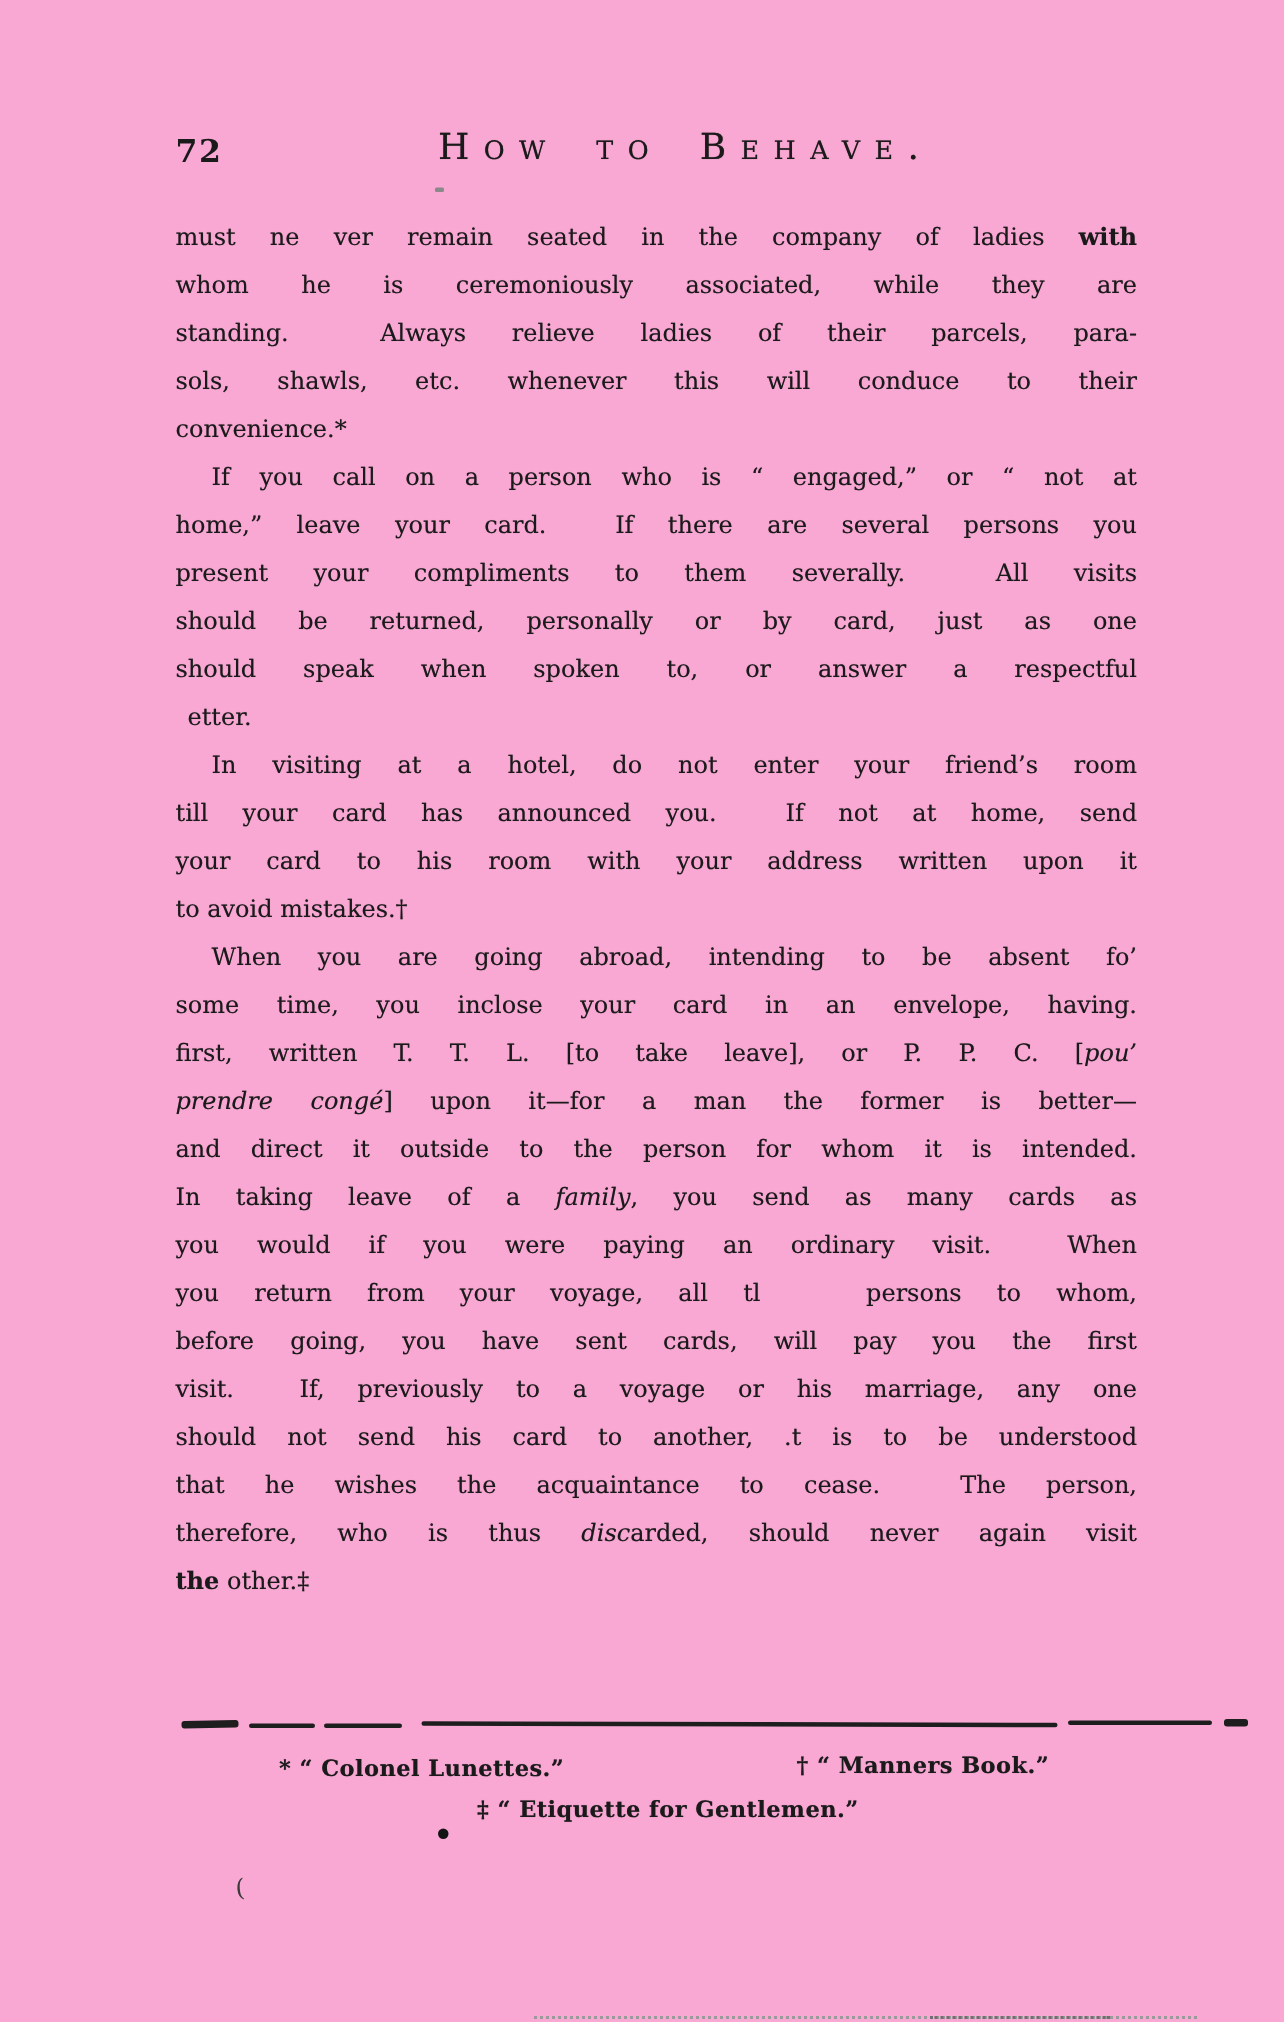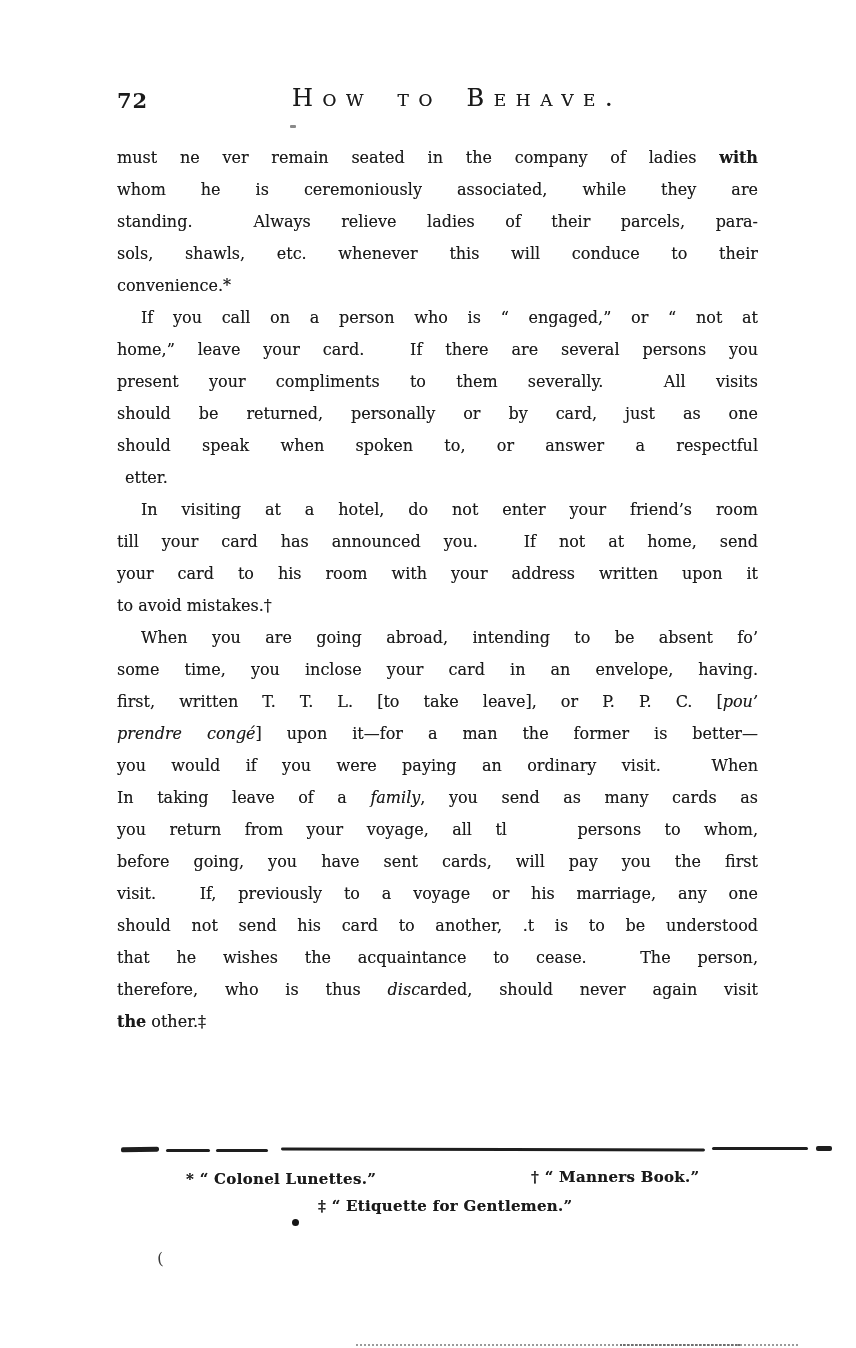--- a/index.html
+++ b/index.html
@@ -77,21 +77,21 @@
     border-bottom:2px dotted #9a9a9a;
   }
   .bottom-dots-dark{
     position:absolute;left:620px;top:1341px;width:120px;height:3px;
     border-bottom:2px dotted #6f6f6f;
   }
 </style>
 </head>
 <body>
 
-<div class="page" style="background: #ffffff; color: rgb(26, 26, 26);">
+<div class="page" style="background: #f9a8d4; color: rgb(26, 26, 26);">
 
   <div class="page-number">72</div>
   <div class="running-title">How to Behave.</div>
   <div class="title-speck"></div>
 
   <div class="textblock">
       <div>
         <div class="line just"><span>must ne&nbsp;ver remain seated in the company of ladies </span><span class="bd">with</span></div>
         <div class="line just"><span>whom he is ceremoniously associated, while they are</span></div>
         <div class="line just"><span>standing.&nbsp; Always relieve ladies of their parcels, para-</span></div>
@@ -110,22 +110,23 @@
         <div class="line just ind"><span>In visiting at a hotel, do not enter your friend’s room</span></div>
         <div class="line just"><span>till your card has announced you.&nbsp; If not at home, send</span></div>
         <div class="line just"><span>your card to his room with your address written upon it</span></div>
         <div class="line"><span>to avoid mistakes.†</span></div>
       </div>
       <div>
         <div class="line just ind"><span>When you are going abroad, intending to be absent fo’</span></div>
         <div class="line just"><span>some time, you inclose your card in an envelope, having.</span></div>
         <div class="line just"><span>first, written T. T. L. [to take leave], or P. P. C. [</span><span class="it">pou’</span></div>
         <div class="line just"><span class="it">prendre congé</span><span>] upon it—for a man the former is better—</span></div>
+        <div class="line just"><span>and direct it outside to the person for whom it is intended.</span></div>
+        <div class="line just"><span>In taking leave of a </span><span class="it">family</span><span>, you send as many cards as</span></div>
         <div class="line just"><span>you would if you were paying an ordinary visit.&nbsp; When</span></div>
-        <div class="line just"><span>In taking leave of a </span><span class="it">family</span><span>, you send as many cards as</span></div>
         <div class="line just"><span>you return from your voyage, all tl&nbsp;&nbsp;&nbsp;persons to whom,</span></div>
         <div class="line just"><span>before going, you have sent cards, will pay you the first</span></div>
         <div class="line just"><span>visit.&nbsp; If, previously to a voyage or his marriage, any one</span></div>
         <div class="line just"><span>should not send his card to another, .t is to be understood</span></div>
         <div class="line just"><span>that he wishes the acquaintance to cease.&nbsp; The person,</span></div>
         <div class="line just"><span>therefore, who is thus </span><span class="it">disc</span><span>arded, should never again visit</span></div>
         <div class="line"><span class="bd">the</span><span> other.‡</span></div>
       </div>
     </div>
 

